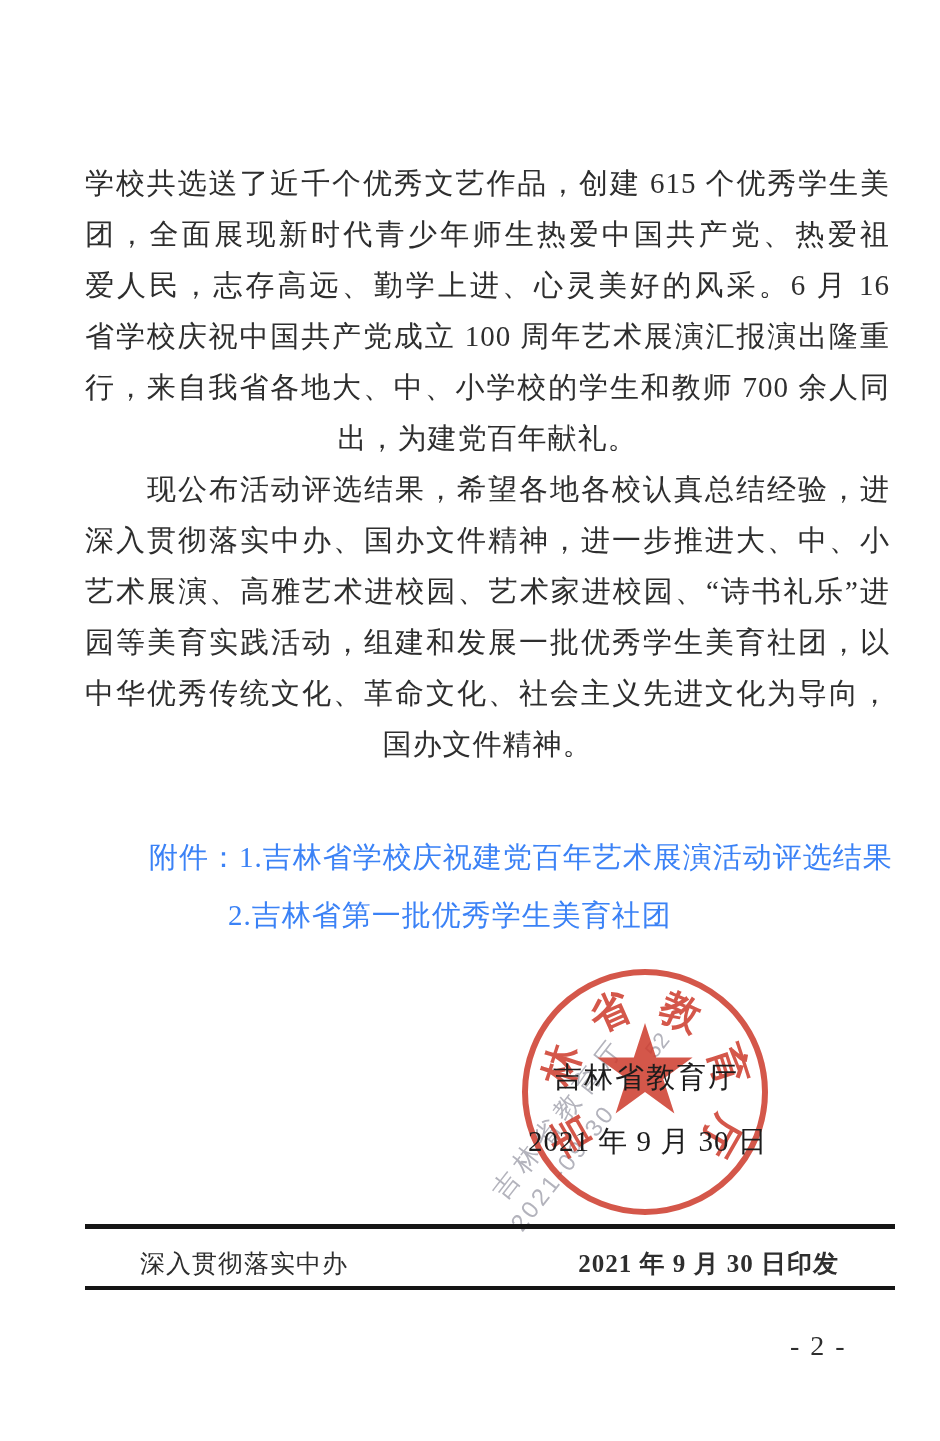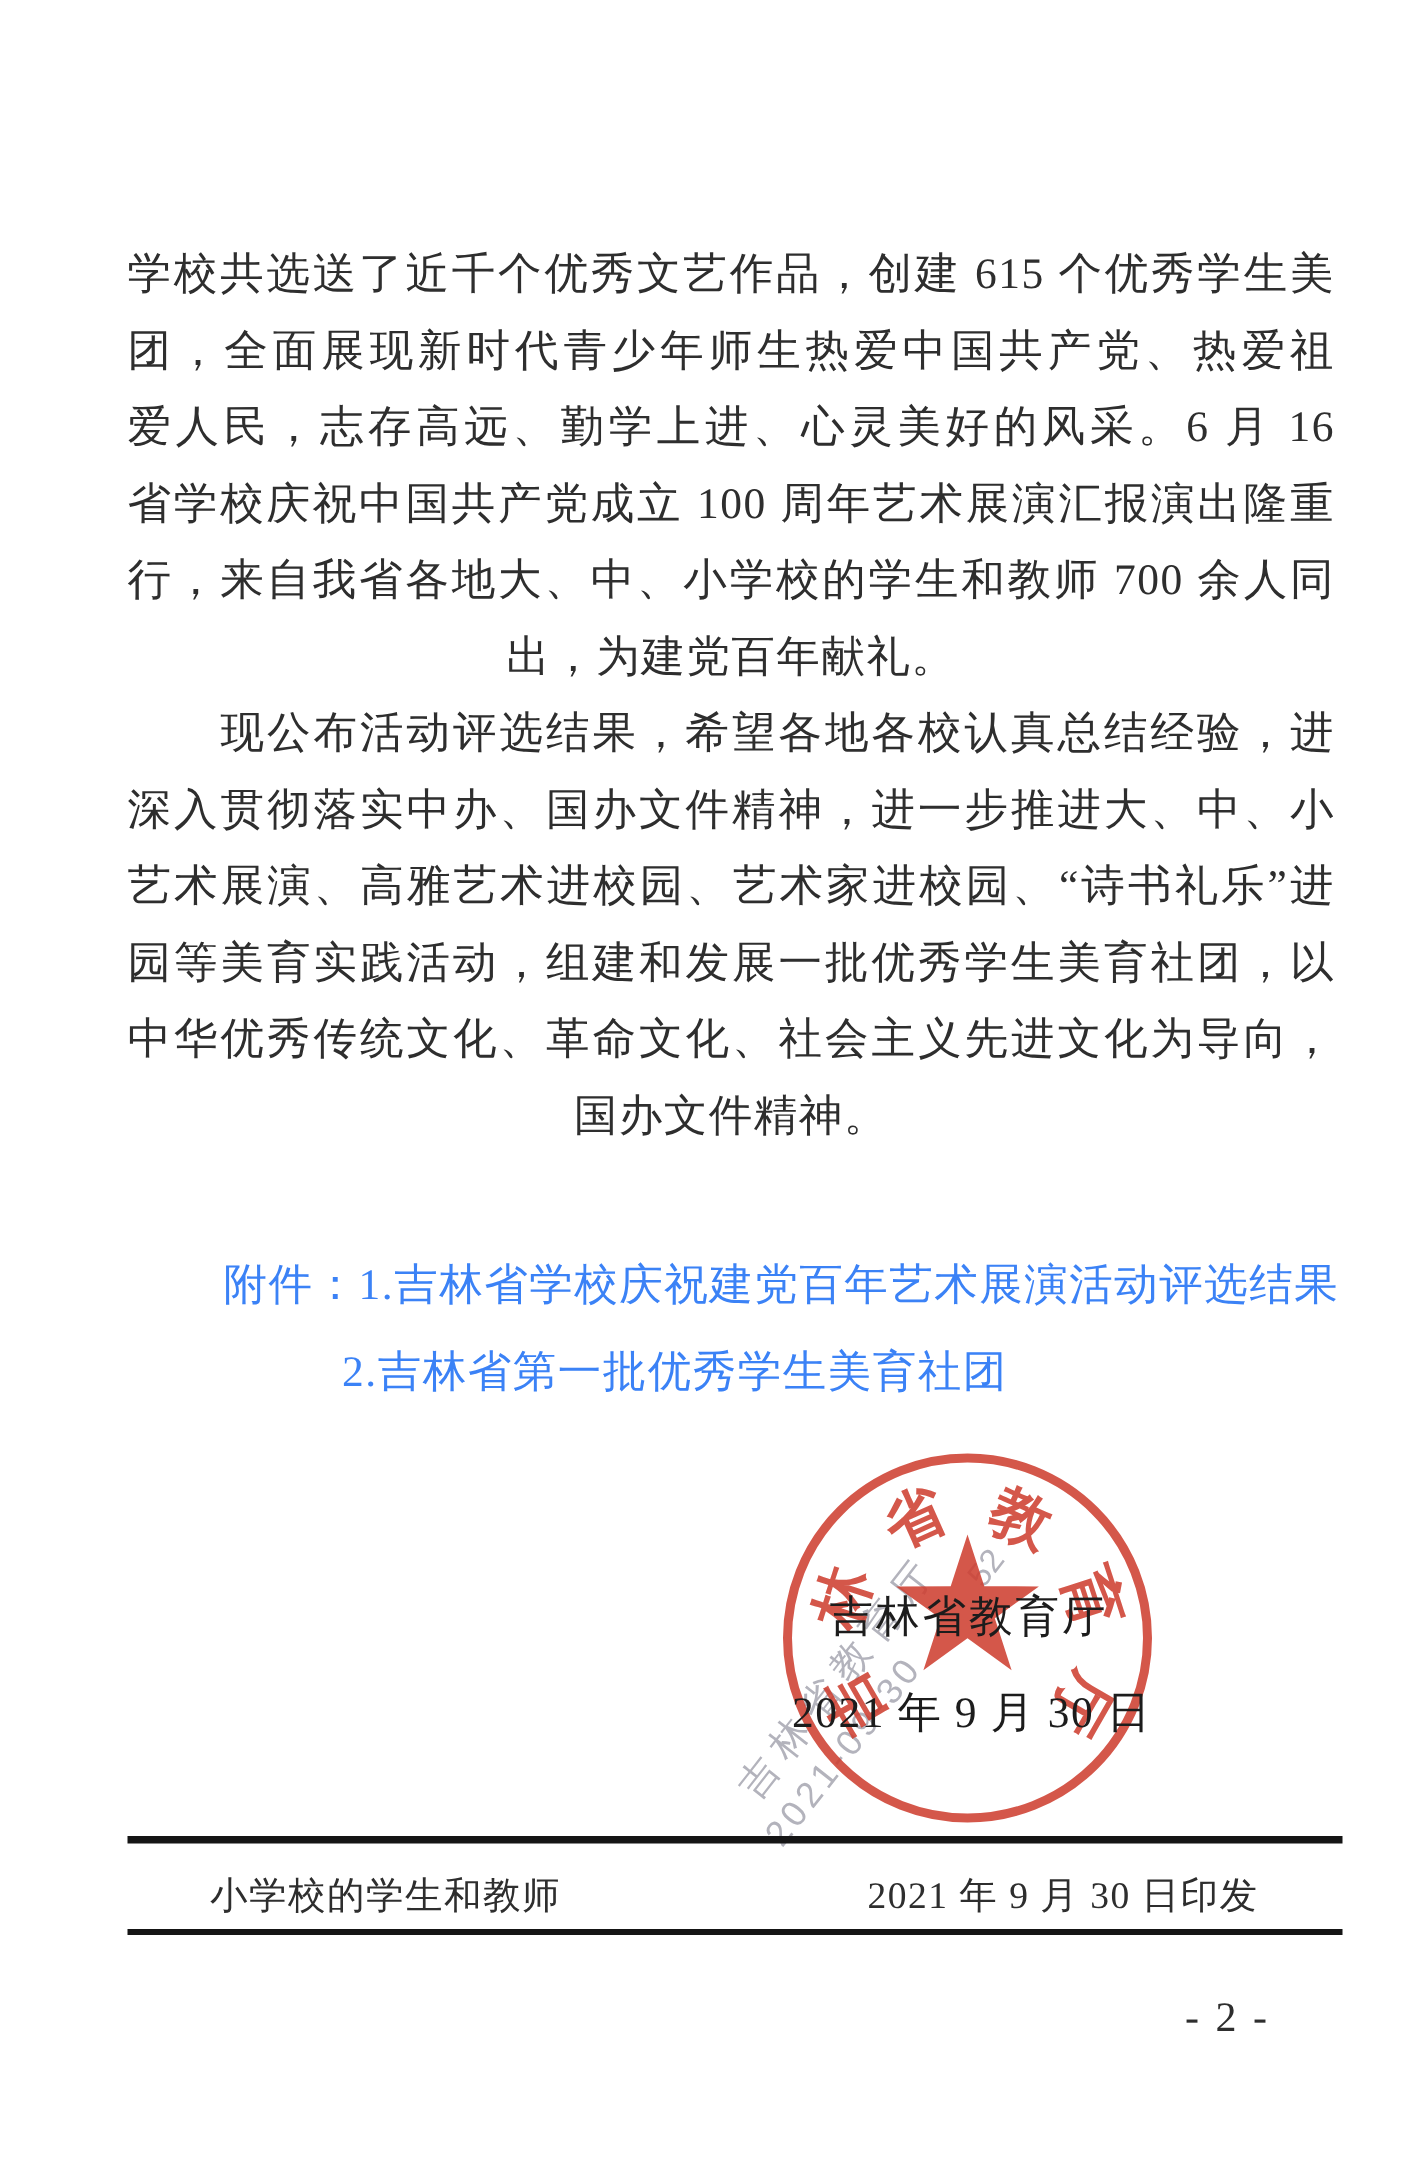--- a/index.html
+++ b/index.html
@@ -43,21 +43,21 @@
   }
 
   .footer-rule-top    { position:absolute; left:85px; top:1224px; width:810px; height:5px; background:#151515; }
   .footer-rule-bottom { position:absolute; left:85px; top:1286px; width:810px; height:4px; background:#151515; }
   .footer-row {
     position:absolute; left:85px; top:1241px; width:810px; height:44px;
     display:flex; justify-content:space-between; align-items:center;
     font-size:25px; color:#2e2e2e;
   }
   .footer-office { margin-left:55px; white-space:nowrap; letter-spacing:1px; }
-  .footer-date   { margin-right:56px; white-space:nowrap; letter-spacing:1px; }
+  .footer-date   { margin-right:56px; white-space:nowrap; letter-spacing:1px;font-weight:bold; }
 
   .page-num {
     position:absolute; left:790px; top:1330px; font-size:28px; color:#2e2e2e;
     white-space:nowrap; letter-spacing:2px;
   }
 </style>
 </head>
 <body>
 
 <div class="page">
@@ -100,20 +100,20 @@
         <text x="132" y="58" transform="rotate(120 132 132)" fill="#cf4032">厅</text>
       </g>
     </svg>
   </div>
 
   <div class="sig-issuer">吉林省教育厅</div>
   <div class="sig-date">2021 年 9 月 30 日</div>
 
   <div class="footer-rule-top"></div>
   <div class="footer-row">
-    <span class="footer-office">小学校的学生和教师</span>
+    <span class="footer-office">深入贯彻落实中办</span>
     <span class="footer-date">2021 年 9 月 30 日印发</span>
   </div>
   <div class="footer-rule-bottom"></div>
 
   <div class="page-num">- 2 -</div>
 
 </div>
 
 </body></html>

